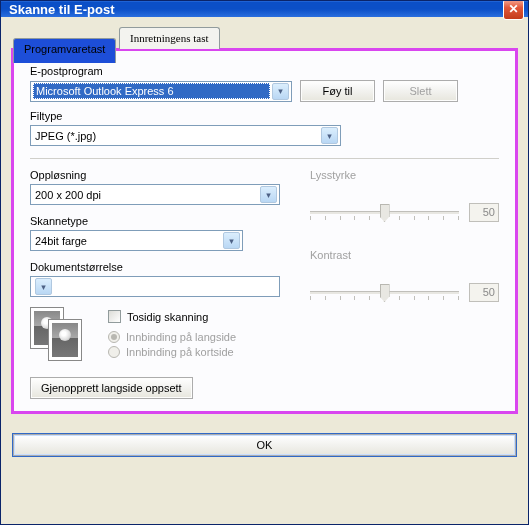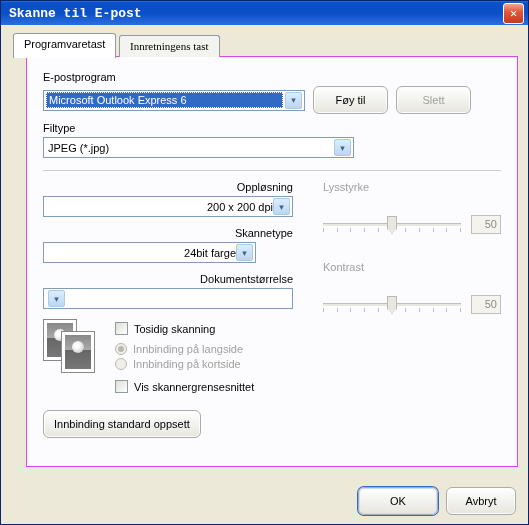--- a/index.html
+++ b/index.html
@@ -8,29 +8,28 @@
     font-family: Tahoma, sans-serif;
     font-size: 11px;
     background: #ece9d8;
     color: #000;
     width: 529px;
     height: 525px;
     overflow: hidden;
     border: 1px solid #0a246a;
   }
   .titlebar {
-    height: 24px;
+    height: 16px;
     background: linear-gradient(to bottom, #2a6ede 0%, #0b4fc7 8%, #0b4fc7 50%, #2a6ede 100%);
     color: #fff;
     display: flex;
     align-items: center;
     padding: 0 4px 0 8px;
     font-weight: bold;
     font-size: 13px;
-    font-family: Liberation Mono, monospace;
   }
   .titlebar .title { flex: 1; }
   .close-btn {
     width: 21px;
     height: 21px;
     background: linear-gradient(to bottom, #f5a490, #e2573a 40%, #c33b1b);
     border: 1px solid #fff;
     border-radius: 3px;
     color: #fff;
     display: flex;
@@ -53,38 +52,37 @@
     top: 2px;
     height: 22px;
     background: #fcfcfe;
     border: 1px solid #919b9c;
     border-bottom: none;
     border-radius: 3px 3px 0 0;
     padding: 4px 10px 0 10px;
     cursor: pointer;
   }
   .tab.active {
-    top: 0;
+    top: 13px;
     height: 25px;
     z-index: 3;
-    background: #ffffff;
+    background: #1d4ed8;
   }
   .tab.inactive {
     background: #f3f3ef;
     z-index: 1;
     font-family: Liberation Serif, serif;
   }
   .panel {
     position: relative;
-    border: 1px solid #d946ef;
+    border: 3px solid #d946ef;
     background: #fcfcfe;
-    padding: 14px 16px 28px 16px;
+    padding: 14px 16px 12px 16px;
     margin-top: -1px;
     z-index: 1;
-    margin-left: 15px;
   }
   .label { margin-bottom: 3px; color: #000; }
   .row { display: flex; align-items: center; gap: 8px; }
   .select {
     height: 21px;
     border: 1px solid #7f9db9;
     background: #fff;
     display: flex;
     align-items: center;
     padding: 0 2px 0 4px;
@@ -106,43 +104,43 @@
   }
   .select.highlight .sel-val {
     background: #316ac5;
     color: #fff;
     padding: 2px 3px;
     margin: -2px 2px -2px -2px;
     outline: 1px dotted #fff;
     outline-offset: -1px;
   }
   .btn {
-    height: 28px;
+    height: 22px;
     min-width: 75px;
     border: 1px solid #acacac;
-    border-radius: 6px;
+    border-radius: 0;
     background: linear-gradient(to bottom, #fff 0%, #f2f2ef 50%, #e7e6dd 100%);
     padding: 0 10px;
     cursor: pointer;
     font: inherit;
     box-shadow: inset 0 0 0 1px #fdfdfc;
   }
   .btn.disabled { color: #a0a0a0; cursor: default; }
   .btn.default {
     box-shadow: 0 0 0 1px #3169c6, inset 0 0 0 1px #c8deff;
   }
   hr.sep {
     border: none;
     border-top: 1px solid #d0cfca;
     margin: 12px 0 10px 0;
   }
   .cols { display: flex; gap: 30px; }
   .col-left { width: 250px; }
   .col-right { flex: 1; }
-  .group { margin-bottom: 10px; text-align: right; }
+  .group { margin-bottom: 10px; }
   .disabled-text { color: #a0a0a0; }
   .slider-wrap { position: relative; margin-top: 22px; height: 30px; }
   .slider-track {
     position: absolute;
     left: 0;
     right: 40px;
     top: 8px;
     height: 3px;
     background: #e8e7e2;
     border-top: 1px solid #c0bfba;
@@ -232,24 +230,25 @@
     border-radius: 50%;
     background: radial-gradient(circle at 40% 40%, #fff 20%, #ddd 60%, #999 100%);
     left: 7px;
     top: 6px;
   }
   .bottom-row {
     display: flex;
     justify-content: flex-end;
     gap: 8px;
     padding: 10px 12px 10px 12px;
+    flex-direction: column;
   }
   .options-section {
     display: flex;
-    gap: 12px;
+    gap: 18px;
     align-items: flex-start;
     margin-top: 6px;
   }
 </style>
 </head>
 <body>
 
 <div class="titlebar">
   <span class="title">Skanne til E-post</span>
   <div class="close-btn">
@@ -329,24 +328,20 @@
               <span>Tosidig skanning</span>
             </div>
             <div class="chk-row disabled-text" style="margin-top:8px">
               <div class="radio checked"></div>
               <span>Innbinding på langside</span>
             </div>
             <div class="chk-row disabled-text">
               <div class="radio"></div>
               <span>Innbinding på kortside</span>
             </div>
-            <div class="chk-row" style="margin-top:10px">
-              <div class="chk"></div>
-              <span>Vis skannergrensesnittet</span>
-            </div>
           </div>
         </div>
       </div>
 
       <div class="col-right">
         <div class="label disabled-text">Lysstyrke</div>
         <div class="slider-wrap">
           <div class="slider-track"></div>
           <div class="slider-ticks">
               <span></span>
@@ -382,27 +377,24 @@
               <span></span>
             </div>
           <div class="slider-thumb" style="left:calc(50% - 25px)"></div>
           <div class="slider-box">50</div>
         </div>
       </div>
     </div>
 
     <div style="margin-top:14px">
       <button class="btn" style="min-width:150px">
-        <span>Innbinding standard oppsett</span>
+        <span>Gjenopprett langside oppsett</span>
       </button>
     </div>
 
   </div>
 </div>
 
 <div class="bottom-row">
   <button class="btn default" style="min-width:80px">
     <span>OK</span>
   </button>
-  <button class="btn" style="min-width:70px">
-    <span>Avbryt</span>
-  </button>
 </div>
 
 </body></html>

